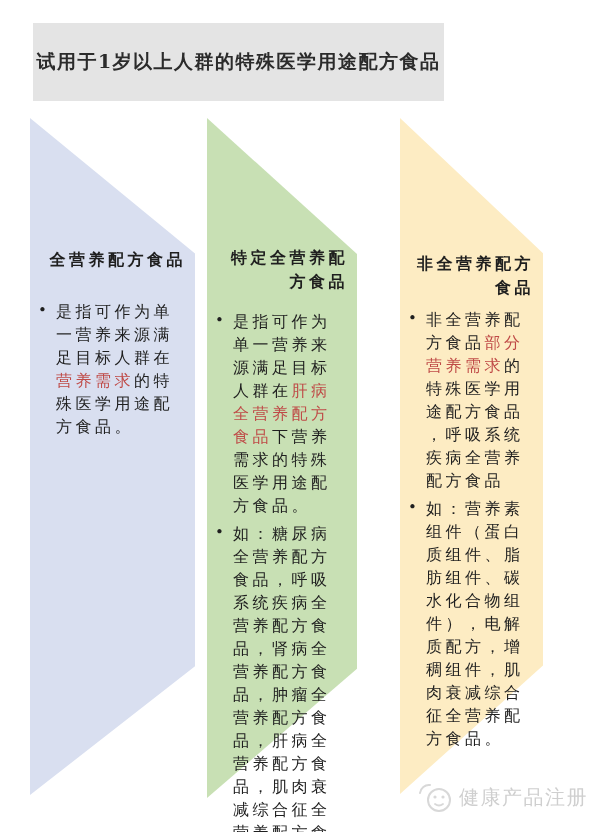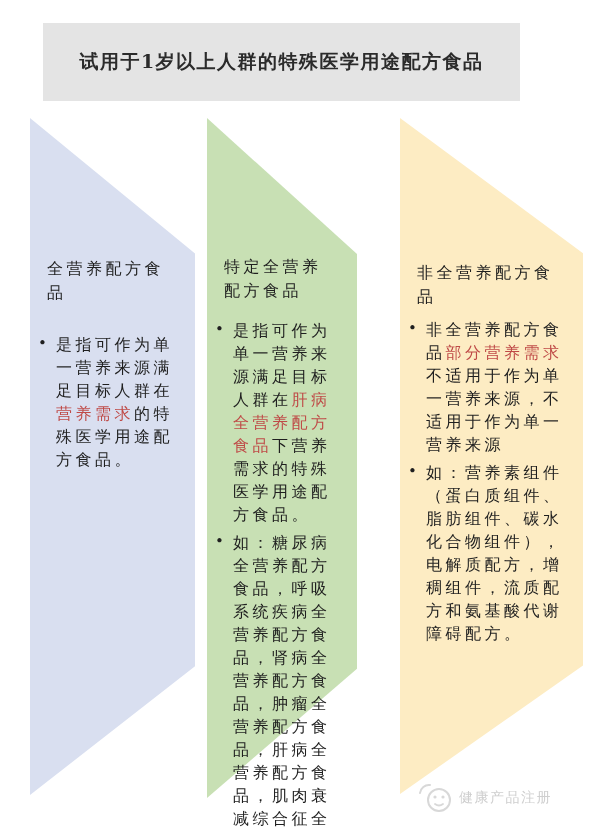--- a/index.html
+++ b/index.html
@@ -6,60 +6,61 @@
   body {
     width:600px; height:832px;
     position:relative;
     background:#ffffff;
     overflow:hidden;
     font-family:"DejaVu Serif","Liberation Serif",serif;
   }
 
   
   .banner {
-    position:absolute; left:43px; top:23px;
-    width:477px; height:78px;
+    position:absolute; left:33px; top:23px;
+    width:411px; height:78px;
     background:#e4e4e4;
     display:flex; align-items:center; justify-content:center;
   }
   .banner-title {
     font-weight:bold;
     font-size:19px;
     letter-spacing:1.5px;
     color:#2b2b2b;
     white-space:nowrap;
   }
 
   
   .column { position:absolute; top:118px; }
   #col-0 { left:30px;  width:165px; height:677px; }
   #col-1 { left:207px; width:150px; height:680px; }
-  #col-2 { left:400px; width:143px; height:676px;padding-left:40px; }
+  #col-2 { left:400px; width:143px; height:676px; }
 
   .shape {
     position:absolute; left:0; top:0; right:0; bottom:0;
     clip-path:polygon(0 0, 100% 20%, 100% 81%, 0 100%);
   }
 
   .content {
     position:absolute; left:8px; right:9px; top:0;
     color:#1f1f1f;
   }
   #col-0 .content { padding-top:130px; }
   #col-1 .content { padding-top:128px; }
   #col-2 .content { padding-top:134px; }
 
   .col-title {
-    margin:9px;
+    margin:0;
     font-size:16px;
-    font-weight:normal;
+    font-weight:bold;
     letter-spacing:3.5px;
     line-height:24px;
     word-break:break-all;
     line-break:anywhere;
+    text-align:right;
   }
   #col-2 .col-title { max-width:150px; }
 
   .col-list { list-style:none; margin:0; padding:0; }
   #col-0 .col-list { margin-top:28px; }
   #col-1 .col-list { margin-top:16px; }
   #col-2 .col-list { margin-top:8px; }
 
   .col-list li {
     position:relative;
@@ -77,21 +78,21 @@
   }
   .hl { color:#bf4a47; }
 
   
   .watermark {
     position:absolute; left:417px; top:781px;
     display:flex; align-items:center; gap:5px;
     color:#cfcfcf;
   }
   .watermark-label {
-    font-size:14px;
+    font-size:20px;
     letter-spacing:1.5px;
     white-space:nowrap;
   }
   .wm-logo { display:block; }
 </style>
 </head>
 <body>
 
 <div class="banner">
   <span class="banner-title">试用于1岁以上人群的特殊医学用途配方食品</span>
@@ -116,22 +117,22 @@
         <li><span class="marker">•</span><span>如：糖尿病全营养配方食品，呼吸系统疾病全营养配方食品，肾病全营养配方食品，肿瘤全营养配方食品，肝病全营养配方食品，肌肉衰减综合征全营养配方食品。</span></li>
       </ul>
   </div>
 </div>
 
 <div class="column" id="col-2">
   <div class="shape" style="background: rgb(253, 236, 195);"></div>
   <div class="content">
     <h3 class="col-title">非全营养配方食品</h3>
     <ul class="col-list">
-        <li><span class="marker">•</span><span>非全营养配方食品</span><span class="hl">部分营养需求</span><span>不适用于作为单一营养来源，不适用于作为单一营养来源</span></li>
-        <li><span class="marker">•</span><span>如：营养素组件（蛋白质组件、脂肪组件、碳水化合物组件），电解质配方，增稠组件，流质配方和氨基酸代谢障碍配方。</span></li>
+        <li><span class="marker">•</span><span>非全营养配方食品</span><span class="hl">部分营养需求</span><span>的特殊医学用途配方食品，呼吸系统疾病全营养配方食品</span></li>
+        <li><span class="marker">•</span><span>如：营养素组件（蛋白质组件、脂肪组件、碳水化合物组件），电解质配方，增稠组件，肌肉衰减综合征全营养配方食品。</span></li>
       </ul>
   </div>
 </div>
 
 <div class="watermark">
   <svg class="wm-logo" width="37" height="33" viewBox="0 0 37 33" fill="none">
     <path d="M3 12 A 9 9 0 0 1 13 4" stroke="#d8d8d8" stroke-width="2" stroke-linecap="round"></path>
     <circle cx="22" cy="19" r="11" stroke="#d8d8d8" stroke-width="2"></circle>
     <circle cx="18" cy="16" r="1.6" fill="#d8d8d8"></circle>
     <circle cx="26" cy="16" r="1.6" fill="#d8d8d8"></circle>

